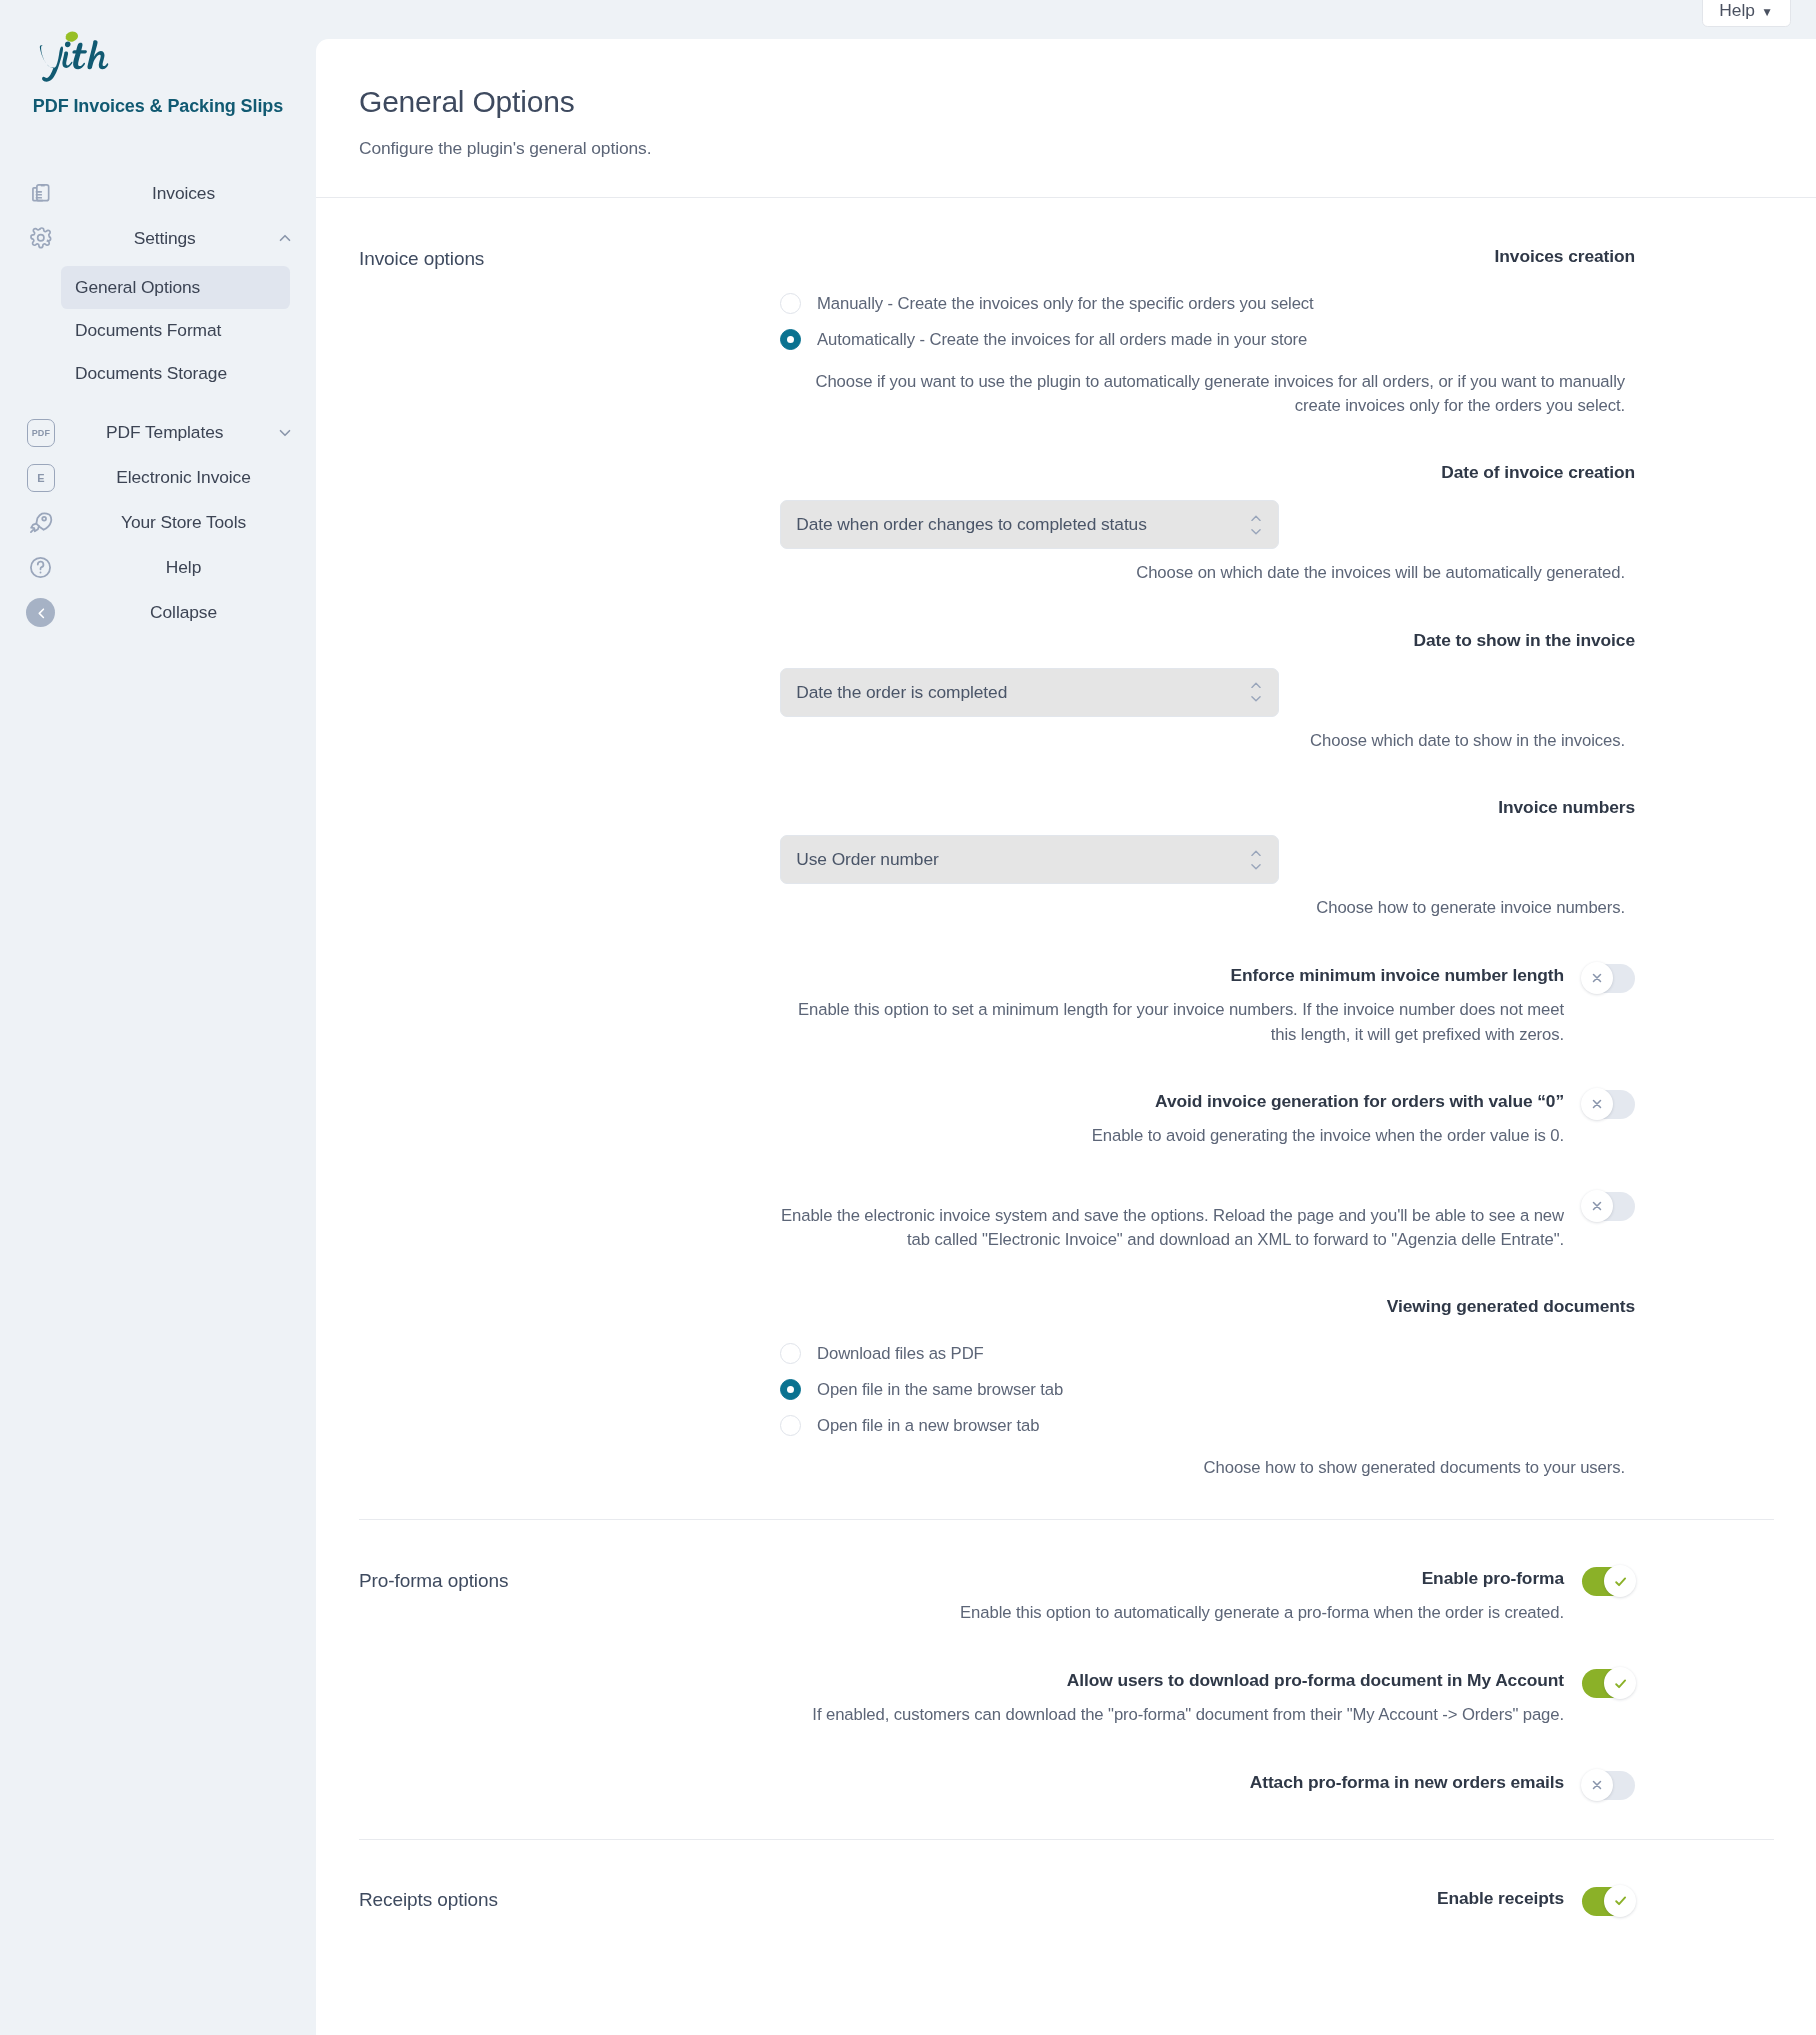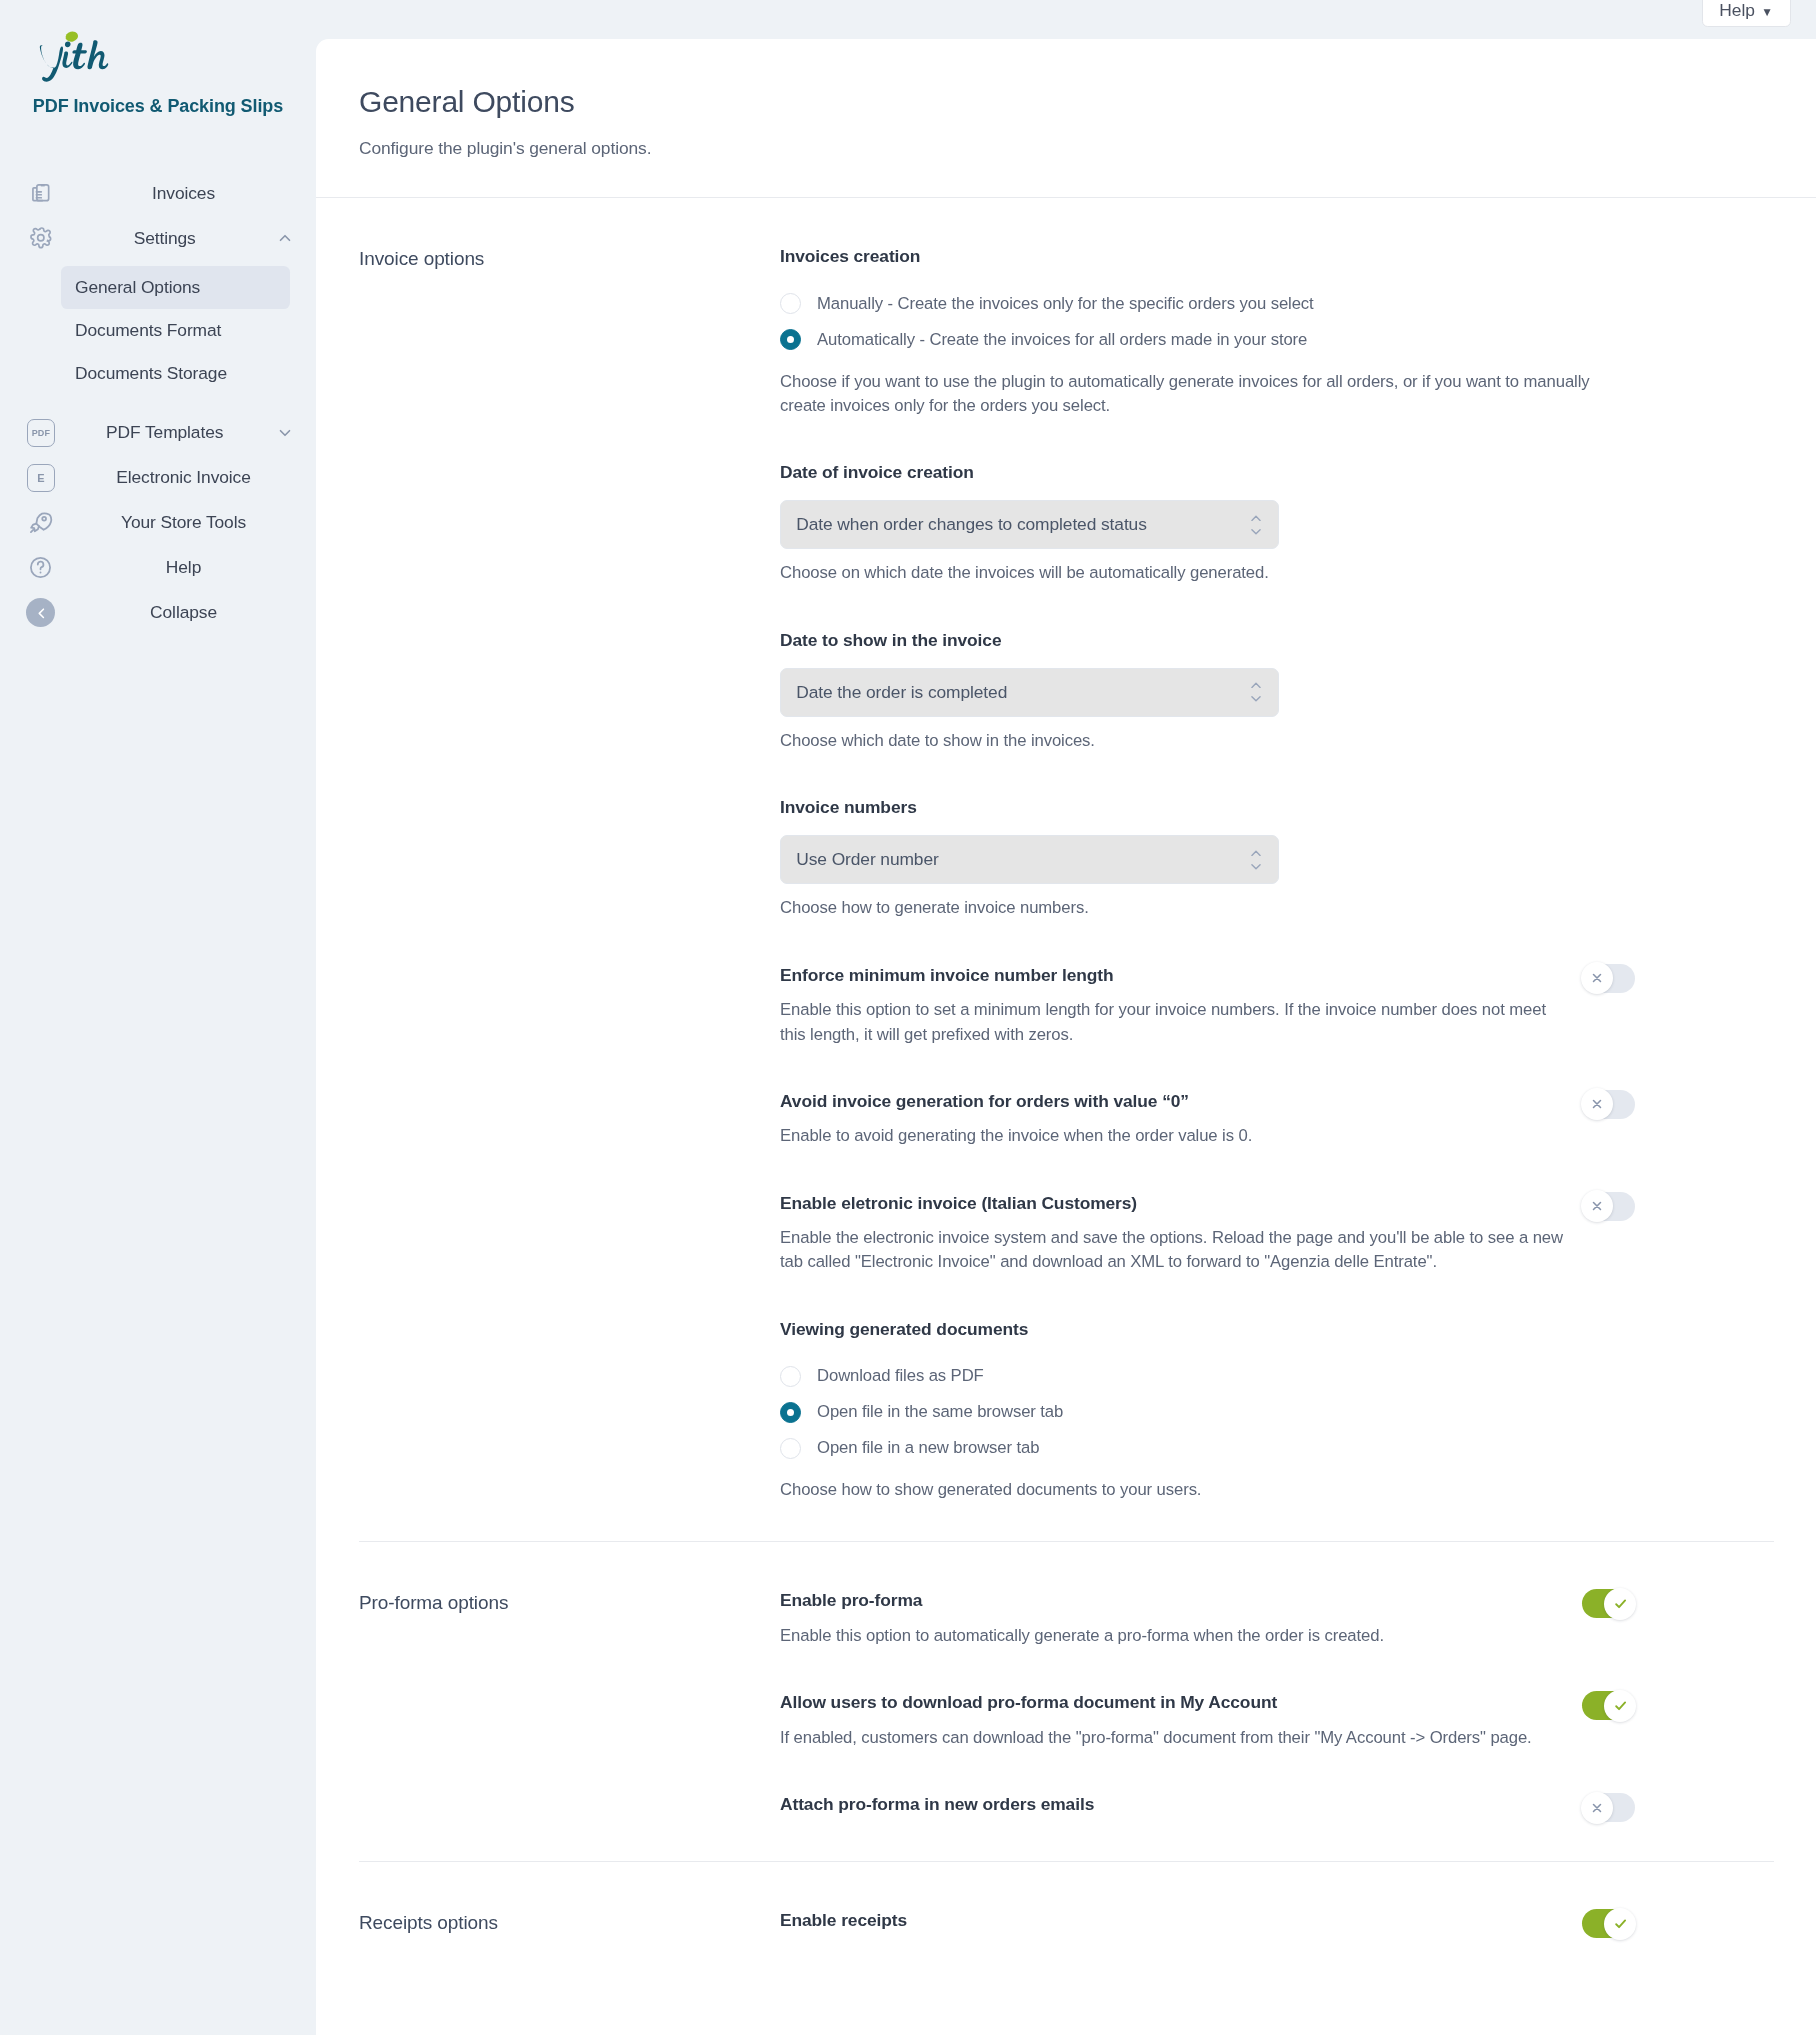--- a/index.html
+++ b/index.html
@@ -194,21 +194,21 @@
     flex: 0 0 393px;
     font-size: 19px;
     color: #3e4a5f;
     font-weight: normal;
     padding-top: 2.8px;
     letter-spacing: -0.1px;
   }
 
   .section-body { flex: 1 1 auto; min-width: 0; max-width: 855px; }
 
-  .field { margin-bottom: 43px; }
+  .field { margin-bottom: 43px; text-align: right; }
   .field:last-child { margin-bottom: 0; }
 
   .field-row {
     display: flex;
     align-items: flex-start;
     gap: 18px;
   }
   .field-main { flex: 1 1 auto; min-width: 0; }
 
   .field-label {
@@ -549,21 +549,20 @@
                       <path d="M6 6l12 12M18 6L6 18"></path>
                     </svg>
                 </span>
               </div>
             </div>
           </div>
 
           <div class="field">
             <div class="field-row">
               <div class="field-main">
-                <div class="field-label">Enable eletronic invoice (Italian Customers)</div>
                 <div class="field-desc">Enable the electronic invoice system and save the options. Reload the page and you'll be able to see a new tab called "Electronic Invoice" and download an XML to forward to "Agenzia delle Entrate".</div>
               </div>
               <div class="toggle off">
                 <span class="knob">
                   <svg width="14" height="14" viewBox="0 0 24 24" fill="none" stroke="#8894ab" stroke-width="2.6" stroke-linecap="round">
                       <path d="M6 6l12 12M18 6L6 18"></path>
                     </svg>
                 </span>
               </div>
             </div>

